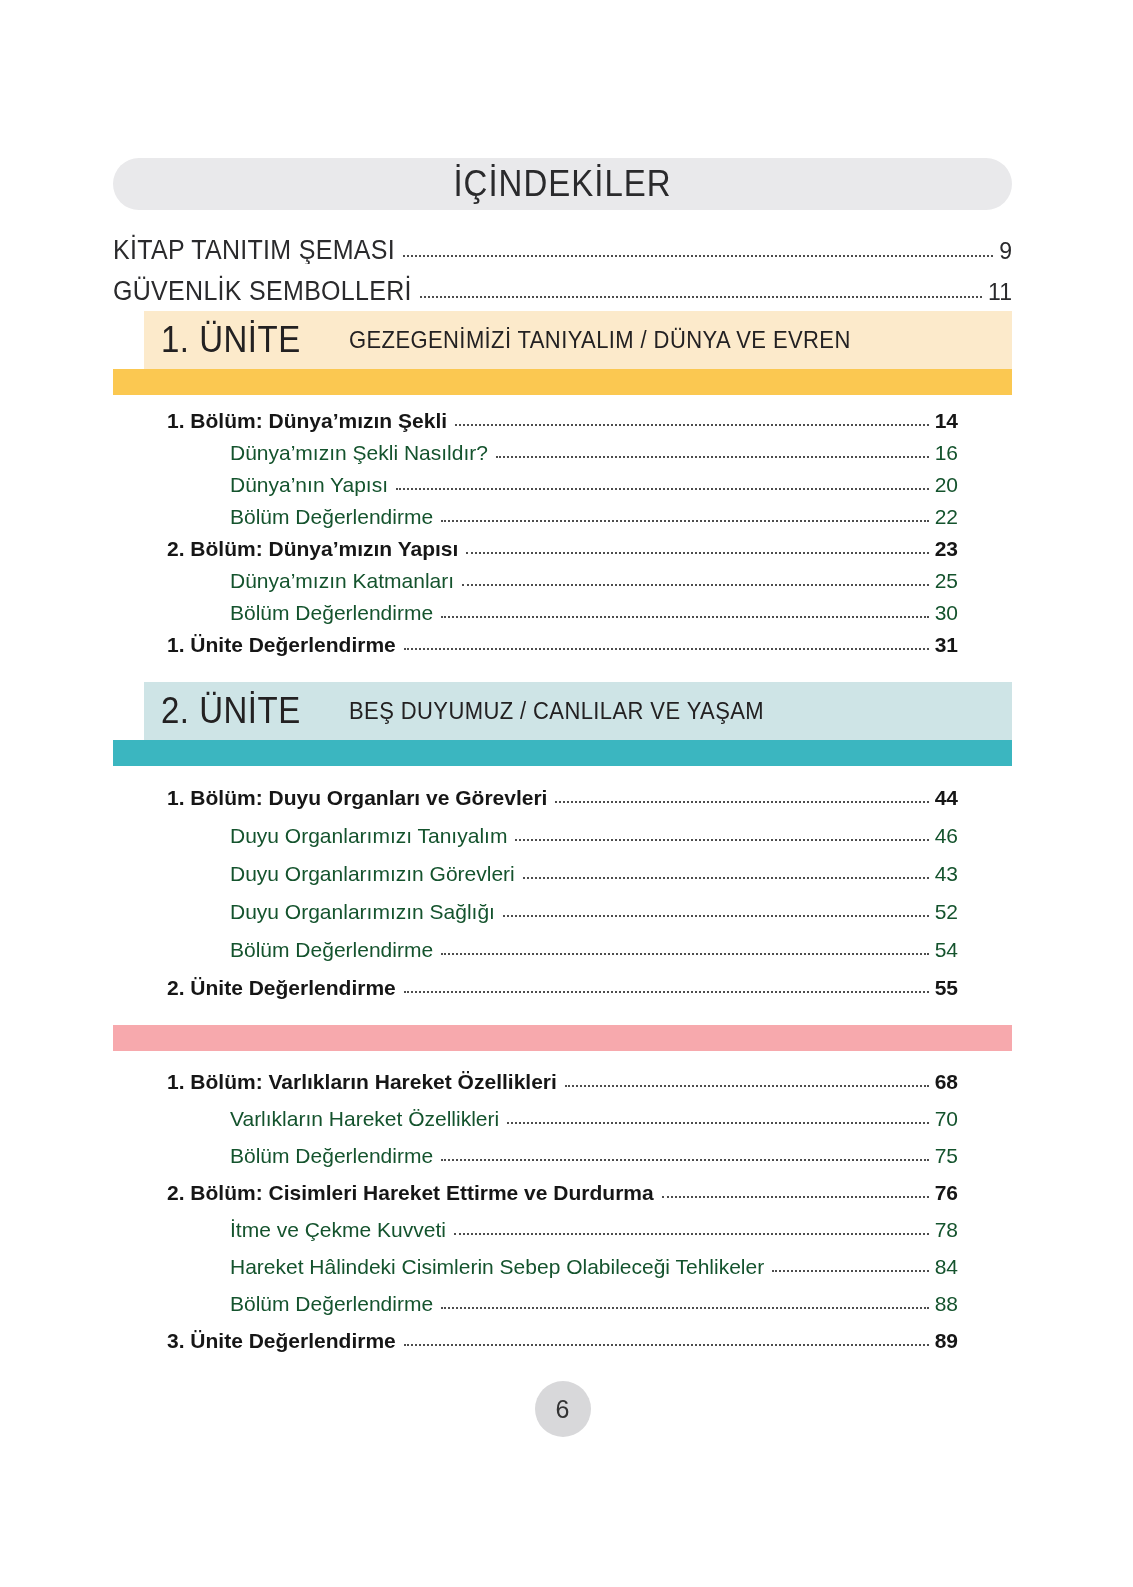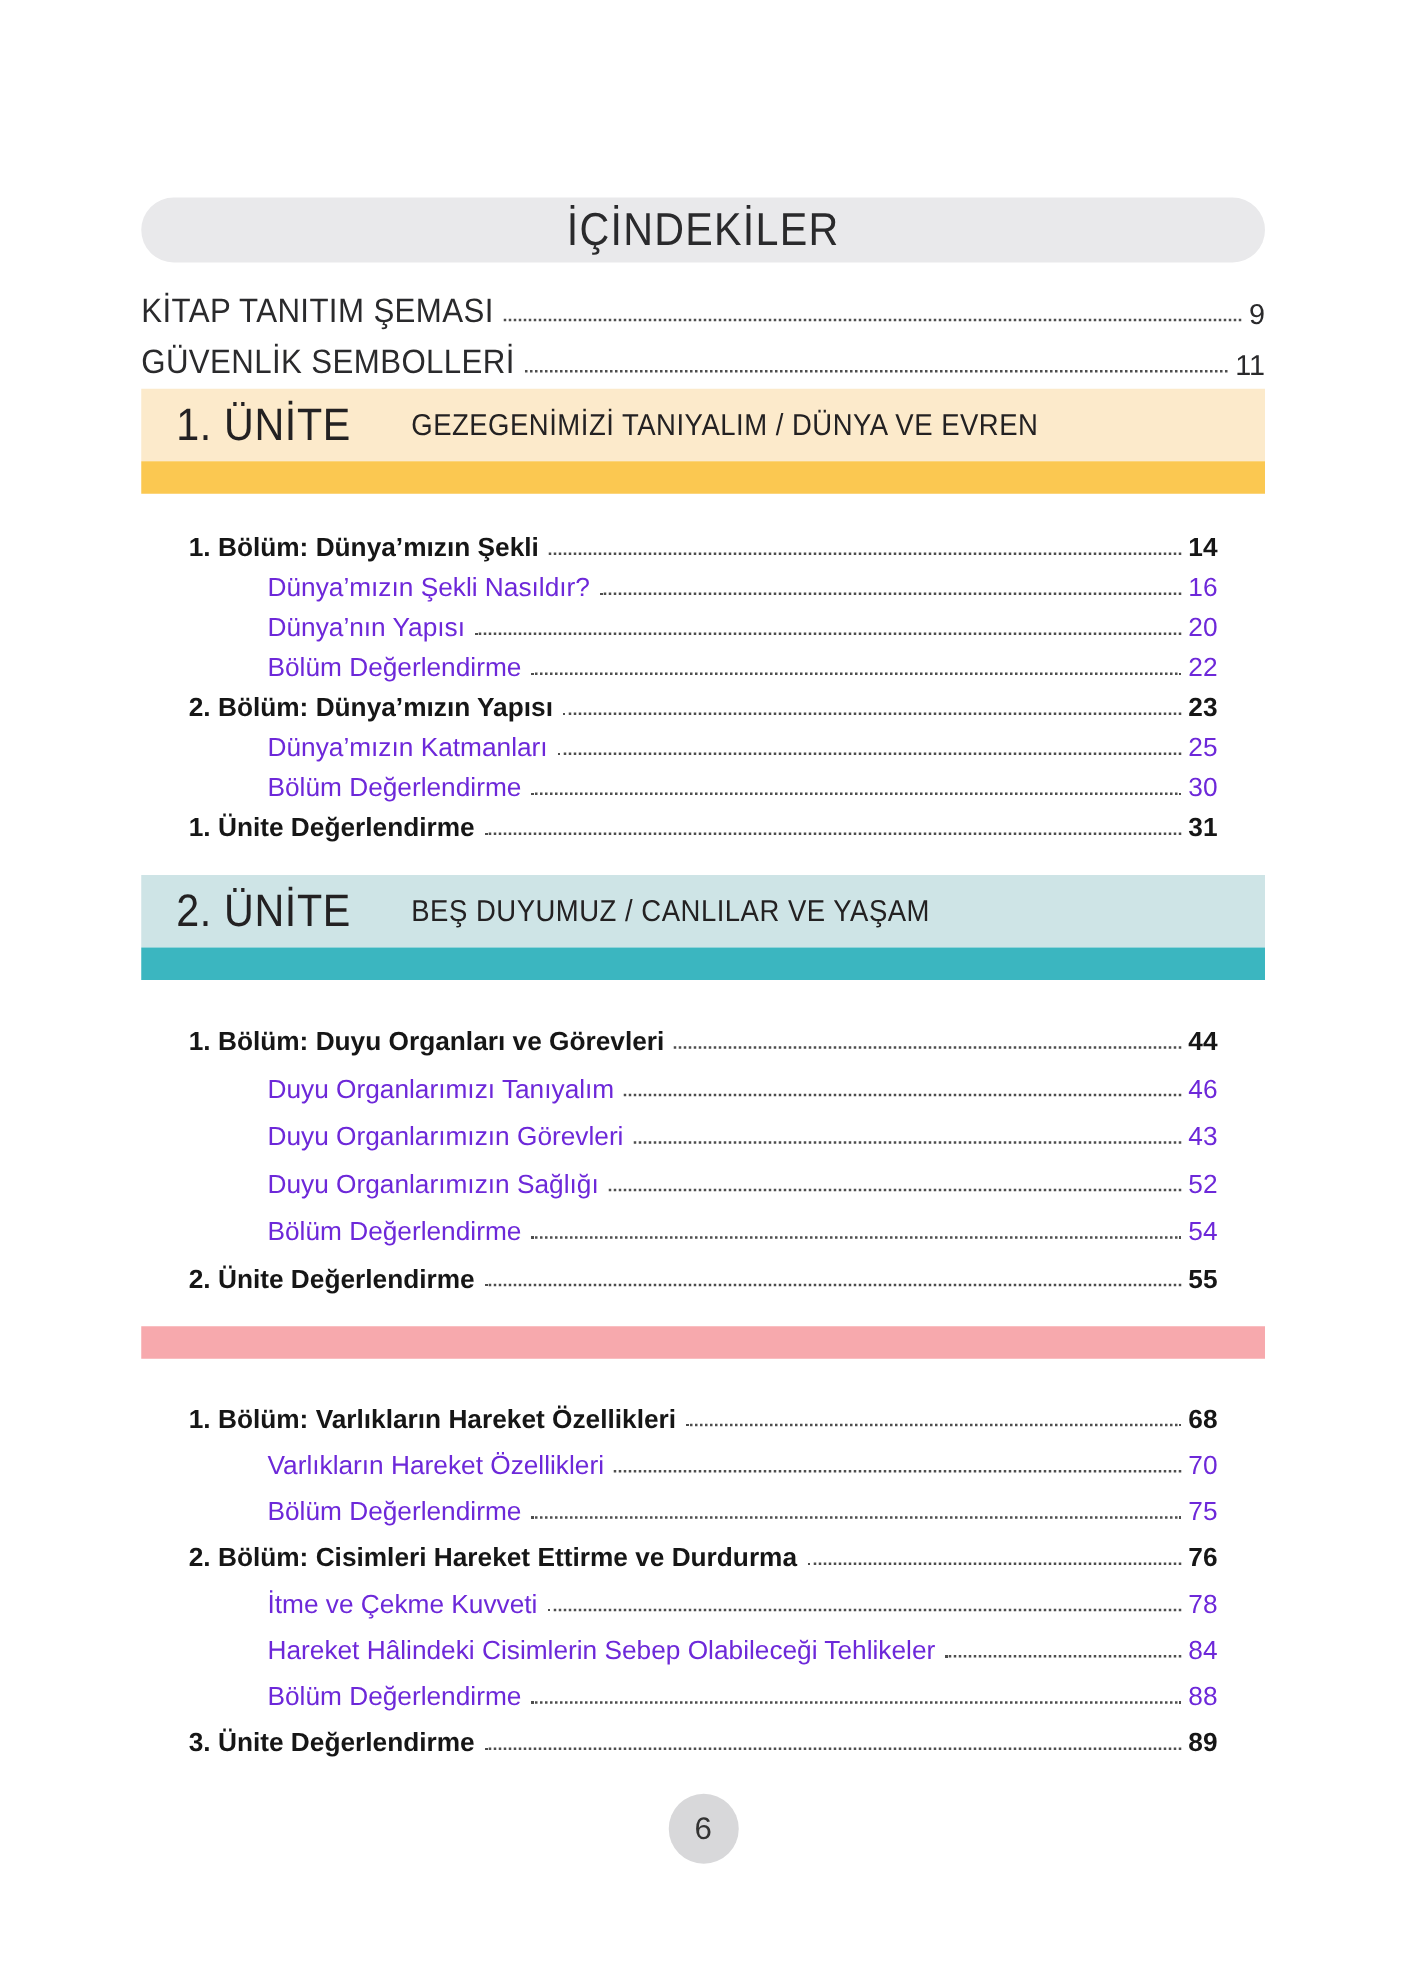--- a/index.html
+++ b/index.html
@@ -63,21 +63,22 @@
     line-height: 1.15;
   }
 
   
   .unit { margin-top: 25px; }
   .unit:first-child { margin-top: 6px; }
   .unit-band {
     height: 58px;
     display: flex;
     align-items: center;
-    padding-left: 28px;
+    padding-left: 17px;
+    margin-left: 31px;
   }
   .unit-number {
     display: inline-block;
     font-size: 33px;
     color: #232122;
     min-width: 188px;
     letter-spacing: 0.5px;
     transform-origin: left center;
     transform: scaleY(1.1);
     font-weight: 400;
@@ -87,39 +88,39 @@
     font-size: 22px;
     color: #232122;
     letter-spacing: 0.4px;
     transform-origin: left center;
     transform: scaleY(1.1);
     font-weight: 400;
   }
   .unit-bar { height: 26px; }
 
   .unit-entries {
-    margin: 0 38px;
-    padding-top: 24px;
+    margin: 0 54px;
+    padding-top: 6px;
   }
   .unit-entries .row { height: 38px; }
   .unit:nth-child(1) .unit-entries .row { height: 32px; }
   .unit:nth-child(3) .unit-entries .row { height: 37px; }
 
   .entry-label {
     font-size: 21px;
     line-height: 1.15;
     white-space: nowrap;
   }
   .row.main .entry-label, .row.main .num {
     font-weight: 700;
     color: #161616;
   }
   .row.sub .entry-label, .row.sub .num {
     font-weight: 400;
-    color: #6d28d9;
+    color: #14532d;
   }
   .row.sub { padding-left: 63px; }
   .unit-entries .num { font-size: 21px; line-height: 1.15; text-align: center; }
 
   
   .page-circle {
     width: 56px;
     height: 56px;
     border-radius: 50%;
     background: #d8d8da;

